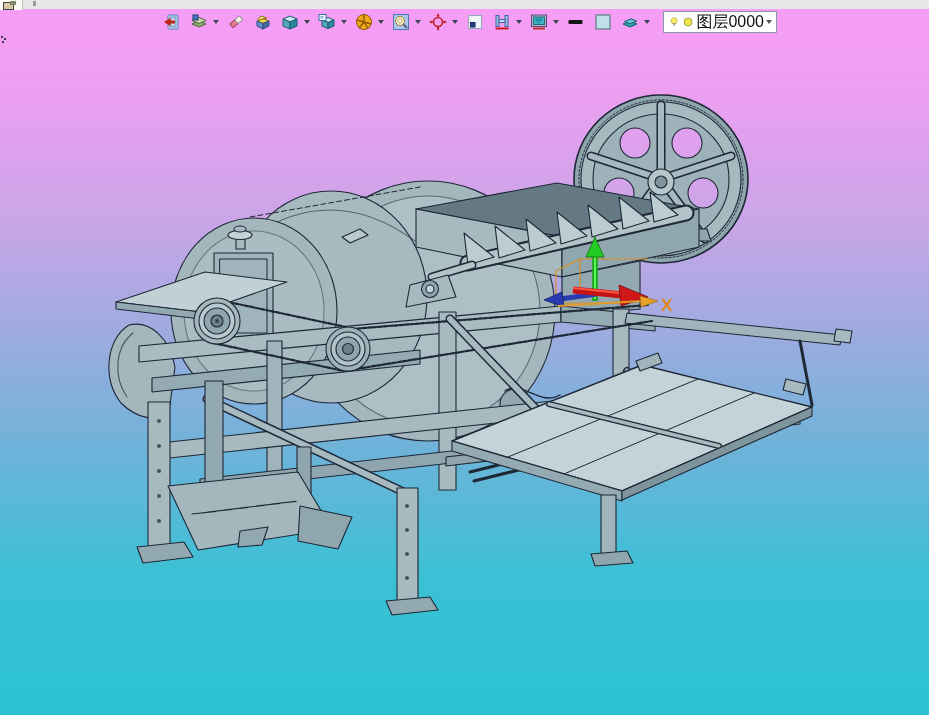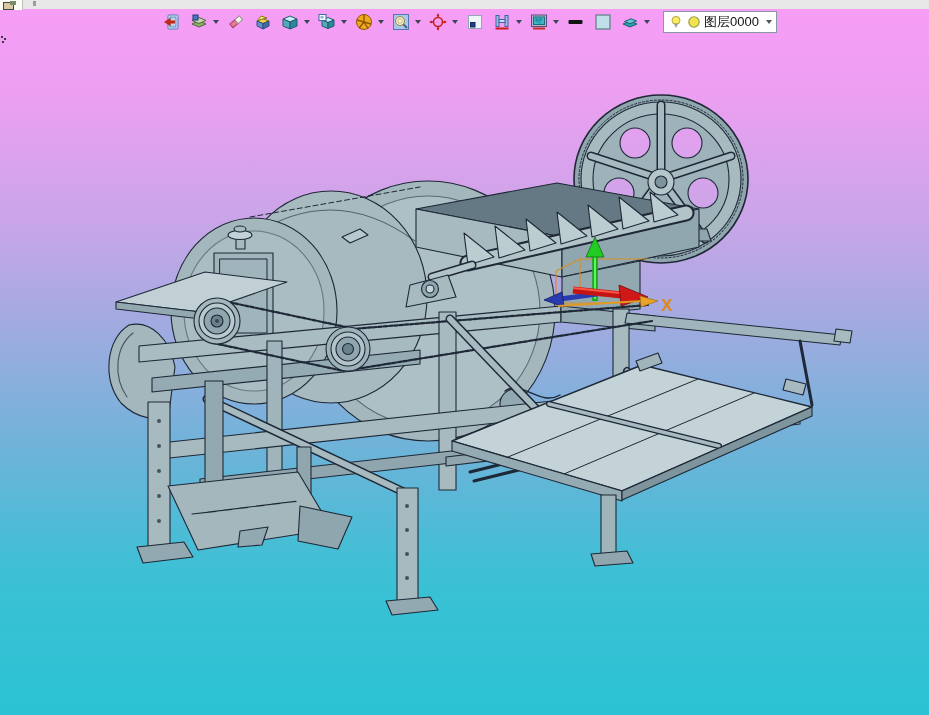--- a/index.html
+++ b/index.html
@@ -26,21 +26,21 @@
 
   
   .toolbar{position:absolute;left:162px;top:11px;display:flex;align-items:center;z-index:6;}
   .tbtn{display:flex;align-items:center;margin-right:7px;cursor:default;}
   .tbtn svg{display:block;width:20px;height:20px;}
   .caret{width:0;height:0;border-left:3.5px solid transparent;border-right:3.5px solid transparent;
          border-top:4.5px solid #3c4650;margin-left:4px;}
   .layer-combo{display:flex;align-items:center;box-sizing:border-box;width:114px;height:22px;
          background:#ffffff;border:1px solid #8a98a6;padding:0 4px;margin-left:6px;}
   .layer-combo svg{display:block;width:16px;height:16px;margin-right:2px;}
-  .layer-combo .txt{font-size:13px;color:#101010;line-height:20px;white-space:nowrap;flex:1;}
+  .layer-combo .txt{font-size:16px;color:#101010;line-height:20px;white-space:nowrap;flex:1;}
   .layer-combo .caret{margin-left:2px;border-top-color:#555;}
 </style>
 </head>
 <body>
 
 <div class="screen">
 
   <div class="viewport">
     <svg width="929" height="706" viewBox="0 0 929 706">
       <defs>

